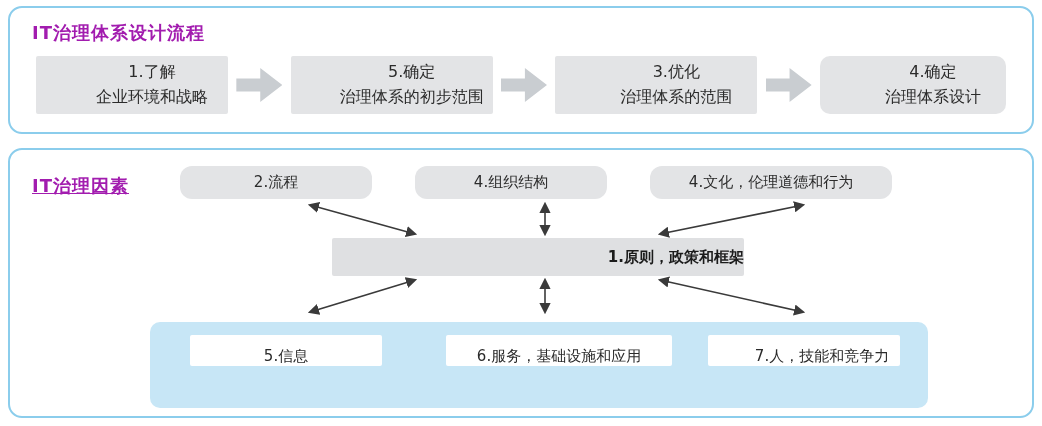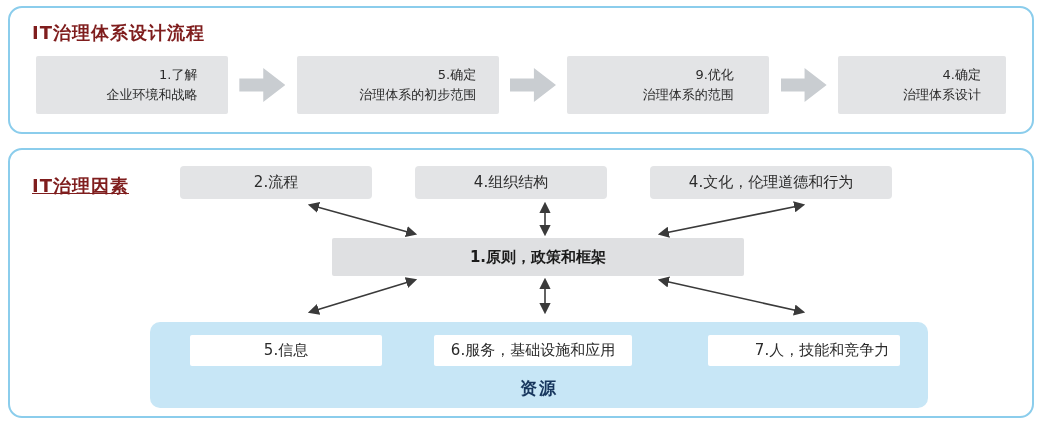--- a/index.html
+++ b/index.html
@@ -18,21 +18,21 @@
     border: 2px solid #8bcdec;
     border-radius: 14px;
   }
   #panel-top { top: 6px; height: 128px; }
   #panel-bottom { top: 148px; height: 270px; }
   .panel-title {
     position: absolute;
     left: 22px;
     font-size: 18px;
     font-weight: bold;
-    color: #7f1d1d;
+    color: #a21caf;
     letter-spacing: 1px;
   }
   #panel-top .panel-title { top: 13px; }
   #panel-bottom .panel-title { top: 24px; text-decoration: underline; }
 
   
   .flow-row {
     position: absolute;
     left: 26px; right: 26px; top: 48px;
     height: 58px;
@@ -40,87 +40,87 @@
     align-items: center;
     justify-content: space-between;
   }
   .step-box {
     height: 58px;
     background: #e3e4e6;
     border-radius: 2px;
     display: flex;
     align-items: center;
     justify-content: center;
-    text-align: right;
-    font-size: 13px;
+    text-align: center;
+    font-size: 16px;
     color: #2b2b2b;
     line-height: 1.55;
     padding-left: 40px;
   }
   .step-box .step-label { white-space: pre-line; }
   .w1 { width: 192px; }
   .w2 { width: 202px; }
   .w3 { width: 202px; }
-  .w4 { width: 168px; }
+  .w4 { width: 186px; border-radius: 10px; }
   .block-arrow {
     width: 46px; height: 34px;
     background: #c9cdd1;
     clip-path: polygon(0 31%, 52% 31%, 52% 0, 100% 50%, 52% 100%, 52% 69%, 0 69%);
     flex: 0 0 auto;
   }
 
   
   .factor-box {
     position: absolute;
     height: 33px;
     background: #e3e4e6;
-    border-radius: 4px;
+    border-radius: 12px;
     display: flex;
     align-items: center;
     justify-content: center;
     font-size: 15px;
     color: #2b2b2b;
   }
   #factor-2 { left: 170px; top: 16px;  width: 192px; }
   #factor-3 { left: 405px; top: 16px;  width: 192px; }
   #factor-4 { left: 640px; top: 16px;  width: 242px; }
   #factor-1 {
     position: absolute;
     left: 322px; top: 88px;
     width: 412px; height: 38px;
     background: #dfe0e2;
     border-radius: 2px;
     display: flex;
     align-items: center;
-    justify-content: center;
+    justify-content: flex-end;
     font-size: 15px;
     font-weight: bold;
     color: #1b1b1b;
   }
   .resources-container {
     position: absolute;
     left: 140px; top: 172px;
     width: 778px; height: 86px;
     background: #c7e6f6;
     border-radius: 10px;
   }
   .resource-box {
     position: absolute;
     top: 13px;
     height: 31px;
     background: #ffffff;
     border-radius: 2px;
     display: flex;
-    align-items: center;
+    align-items: flex-end;
     justify-content: center;
     font-size: 15px;
     color: #2b2b2b;
   }
   #resource-5 { left: 40px;  width: 192px; }
-  #resource-6 { left: 284px; width: 198px; }
+  #resource-6 { left: 296px; width: 226px; }
   #resource-7 { left: 558px; width: 192px; padding-left: 36px; }
   .resources-label {
     position: absolute;
     left: 0; right: 0; bottom: 8px;
     text-align: center;
     font-size: 17px;
     font-weight: bold;
     color: #17365d;
     letter-spacing: 2px;
   }
@@ -141,21 +141,21 @@
       <span class="step-label">1.了解
 企业环境和战略</span>
     </div>
     <div class="block-arrow"></div>
     <div class="step-box w2">
       <span class="step-label">5.确定
 治理体系的初步范围</span>
     </div>
     <div class="block-arrow"></div>
     <div class="step-box w3">
-      <span class="step-label">9.优化
+      <span class="step-label">3.优化
 治理体系的范围</span>
     </div>
     <div class="block-arrow"></div>
     <div class="step-box w4">
       <span class="step-label">4.确定
 治理体系设计</span>
     </div>
   </div>
 </div>
 
@@ -195,15 +195,14 @@
   <div class="resources-container">
     <div class="resource-box" id="resource-5">
       <span>5.信息</span>
     </div>
     <div class="resource-box" id="resource-6">
       <span>6.服务，基础设施和应用</span>
     </div>
     <div class="resource-box" id="resource-7">
       <span>7.人，技能和竞争力</span>
     </div>
-    <div class="resources-label">资源</div>
   </div>
 </div>
 
 </body></html>

